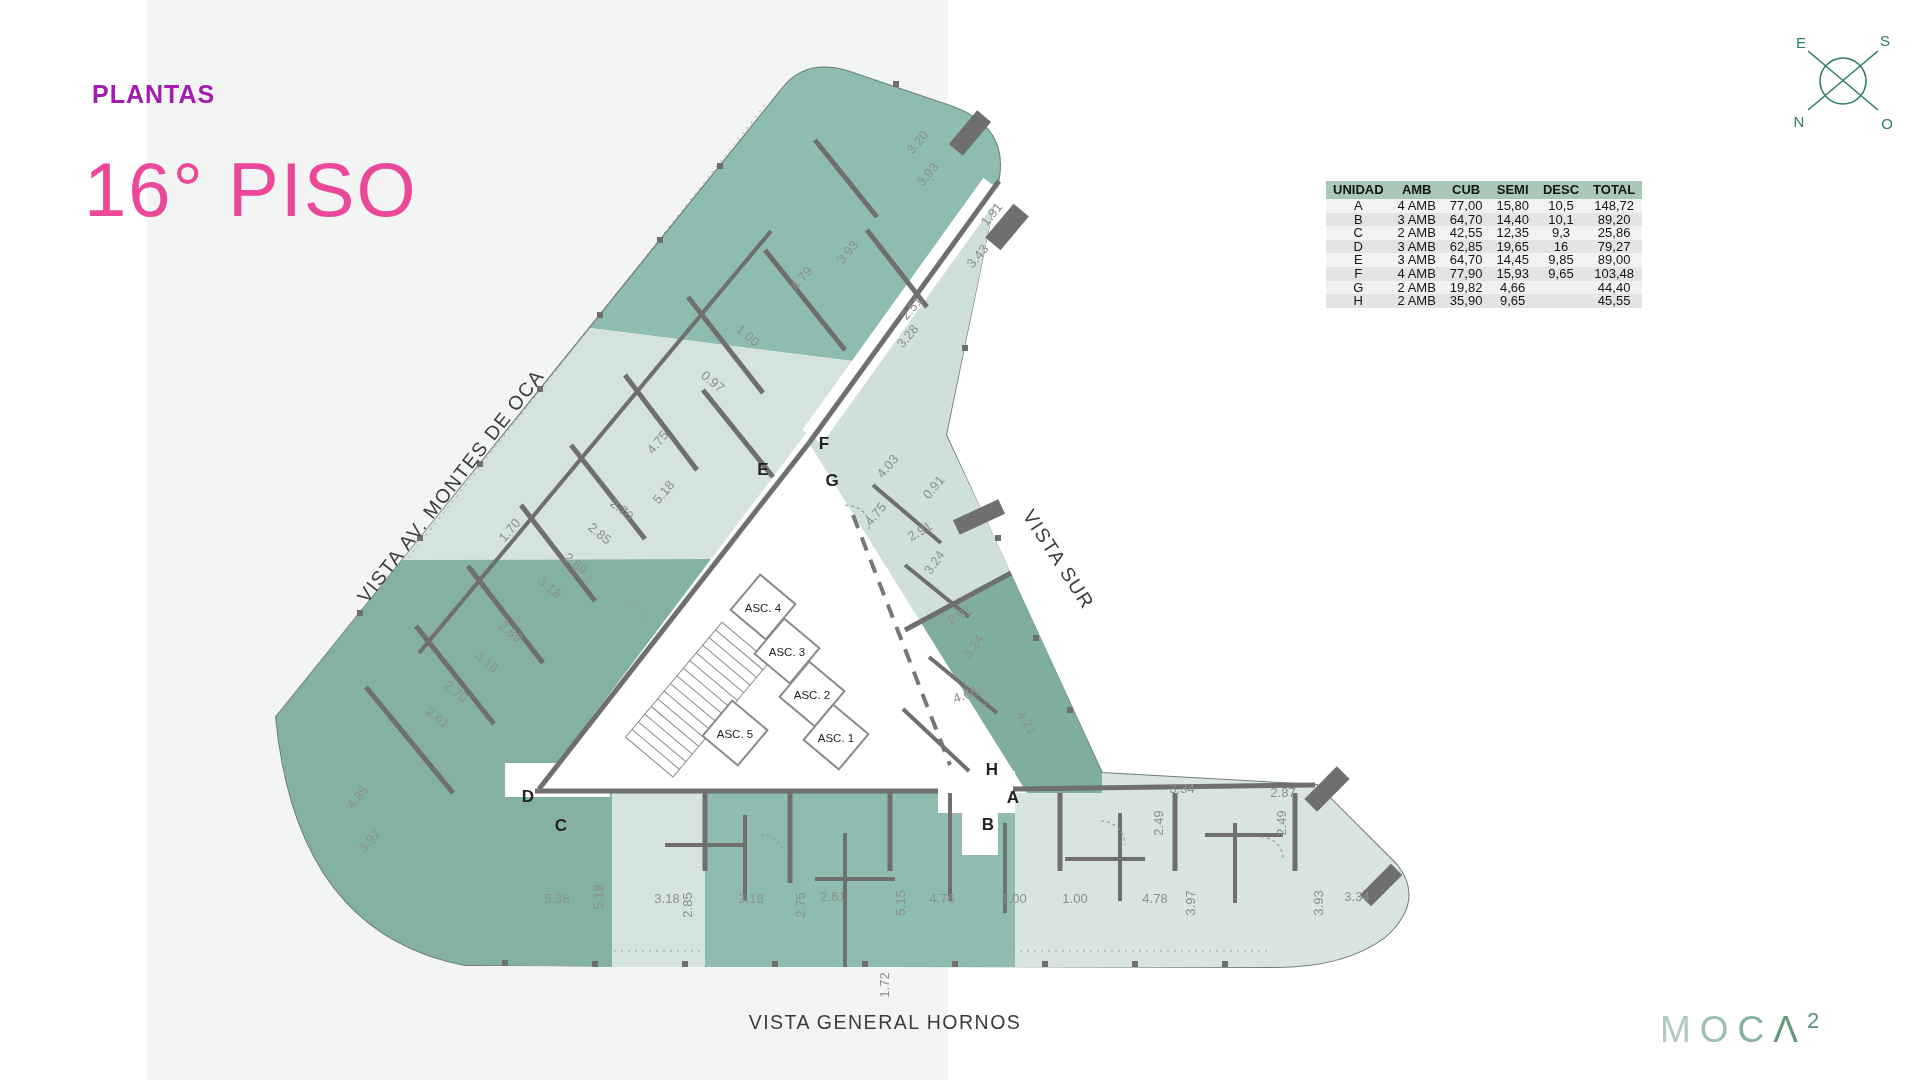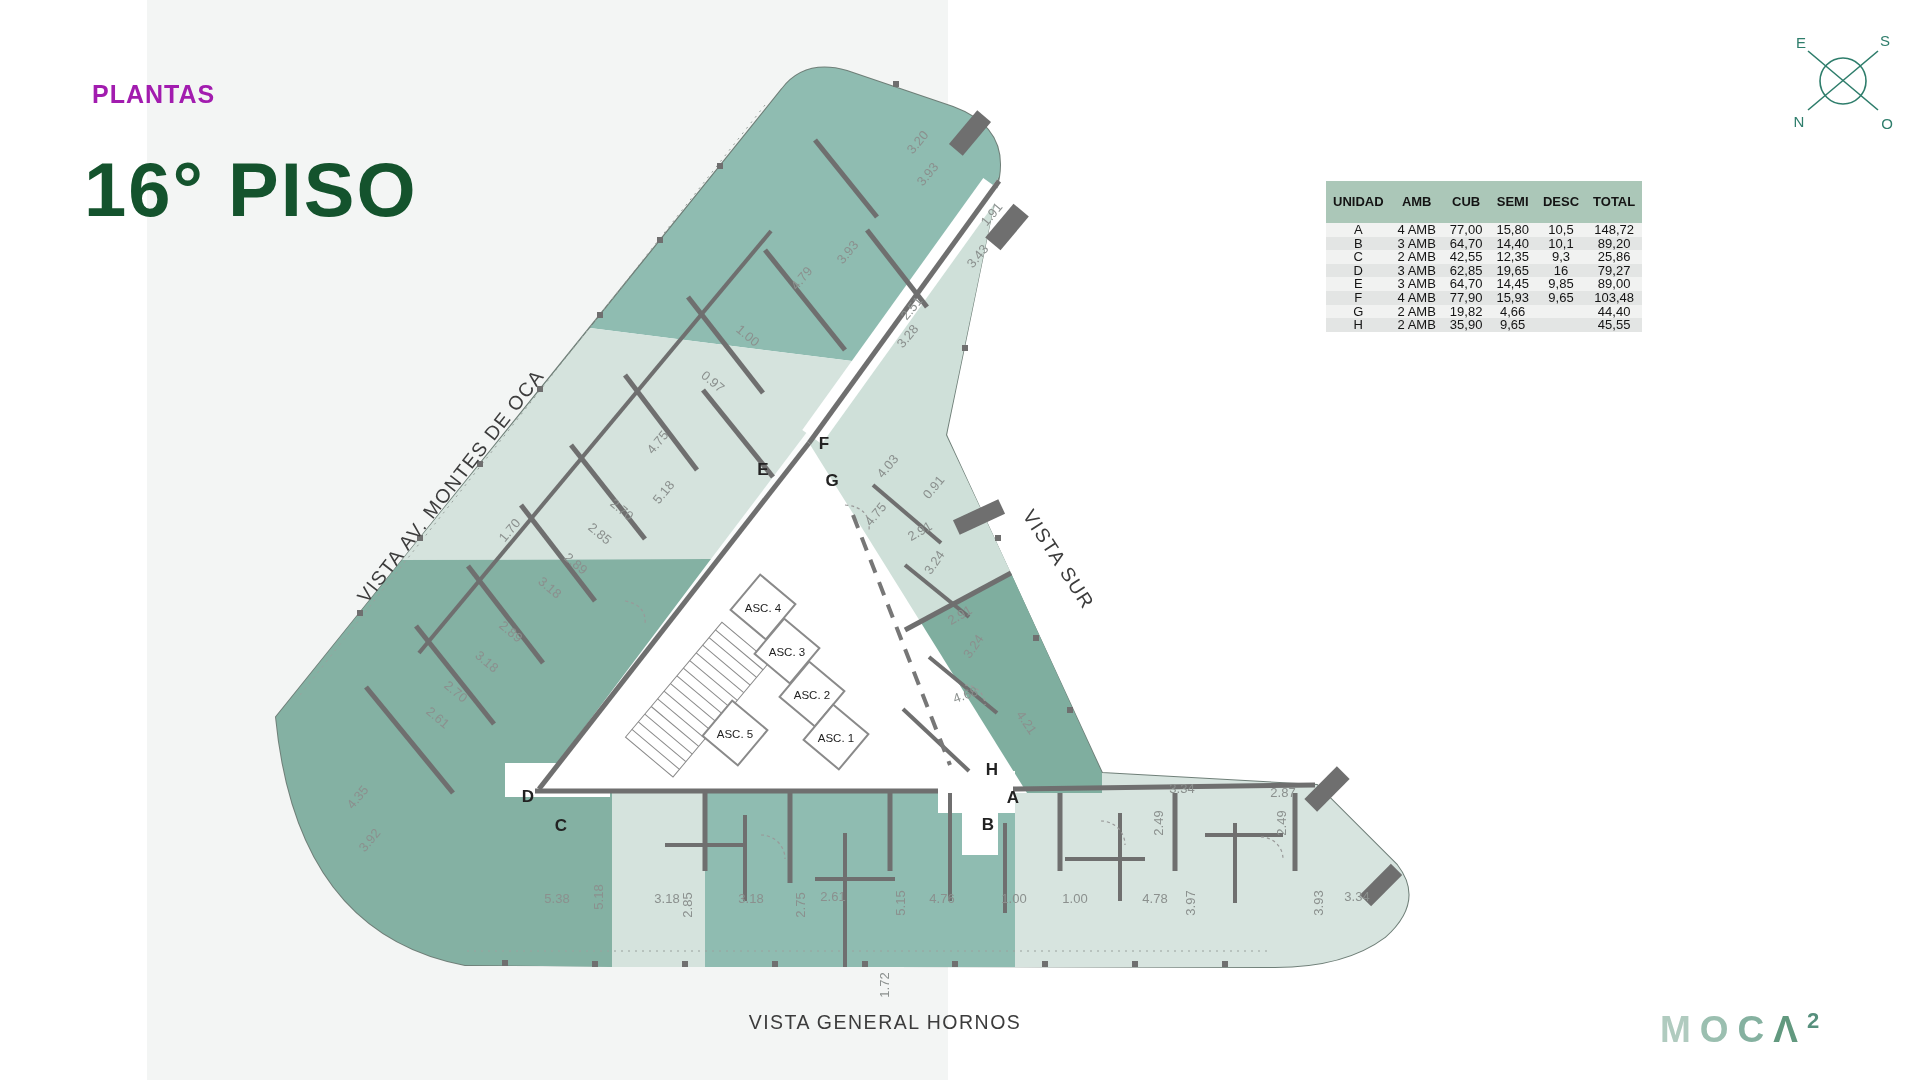--- a/index.html
+++ b/index.html
@@ -3,36 +3,36 @@
 <meta charset="utf-8">
 <style>
   html,body{margin:0;padding:0;}
   body{
     width:1920px;height:1080px;position:relative;overflow:hidden;
     background:#ffffff;font-family:"Liberation Sans",sans-serif;
   }
   .band{position:absolute;left:147px;top:0;width:801px;height:1080px;background:#f3f5f4;}
   .plantas{position:absolute;left:92px;top:80px;font-size:25px;font-weight:bold;
     letter-spacing:1px;color:#a21caf;}
-  .floor-title{position:absolute;left:84px;top:146px;font-size:76px;font-weight:bold;
-    letter-spacing:2px;color:#14532d;}
+  .floor-title{position:absolute;left:84px;top:146px;font-size:76px;font-weight:normal;
+    letter-spacing:2px;color:#ec4899;}
   .compass{position:absolute;left:1790px;top:26px;}
   .compass text{font-size:15px;fill:#2e7d6b;}
   .unit-table{position:absolute;left:1326px;top:181px;border-collapse:collapse;
     font-size:13px;color:#141414;text-align:center;}
-  .unit-table th{background:#abc7b8;font-weight:bold;padding:14px 7px;line-height:14px;}
+  .unit-table th{background:#abc7b8;font-weight:bold;padding:2px 7px;line-height:14px;}
   .unit-table td{padding:0 7px;line-height:13.6px;height:13.6px;}
   .unit-table tbody tr:nth-child(odd){background:#f1f2f1;}
   .unit-table tbody tr:nth-child(even){background:#e3e5e4;}
   .plan{position:absolute;left:205px;top:45px;}
   .plan text.dim{font-size:13px;fill:#8b908e;}
   .plan text.unit{font-size:17px;fill:#222;font-weight:600;}
   .plan text.asc{font-size:11.5px;fill:#222;}
   .plan text.vista{font-size:19.5px;fill:#3c3c3c;letter-spacing:1.5px;}
-  .logo{position:absolute;left:1660px;top:1008px;font-size:37px;font-weight:700;
+  .logo{position:absolute;left:1660px;top:1008px;font-size:37px;font-weight:400;
     letter-spacing:9px;white-space:nowrap;}
   .logo .sup{font-size:22px;vertical-align:14px;letter-spacing:0;}
 </style>
 </head>
 <body>
 
 <div class="band"></div>
 
 <div class="plantas">PLANTAS</div>
 <div class="floor-title">16° PISO</div>

